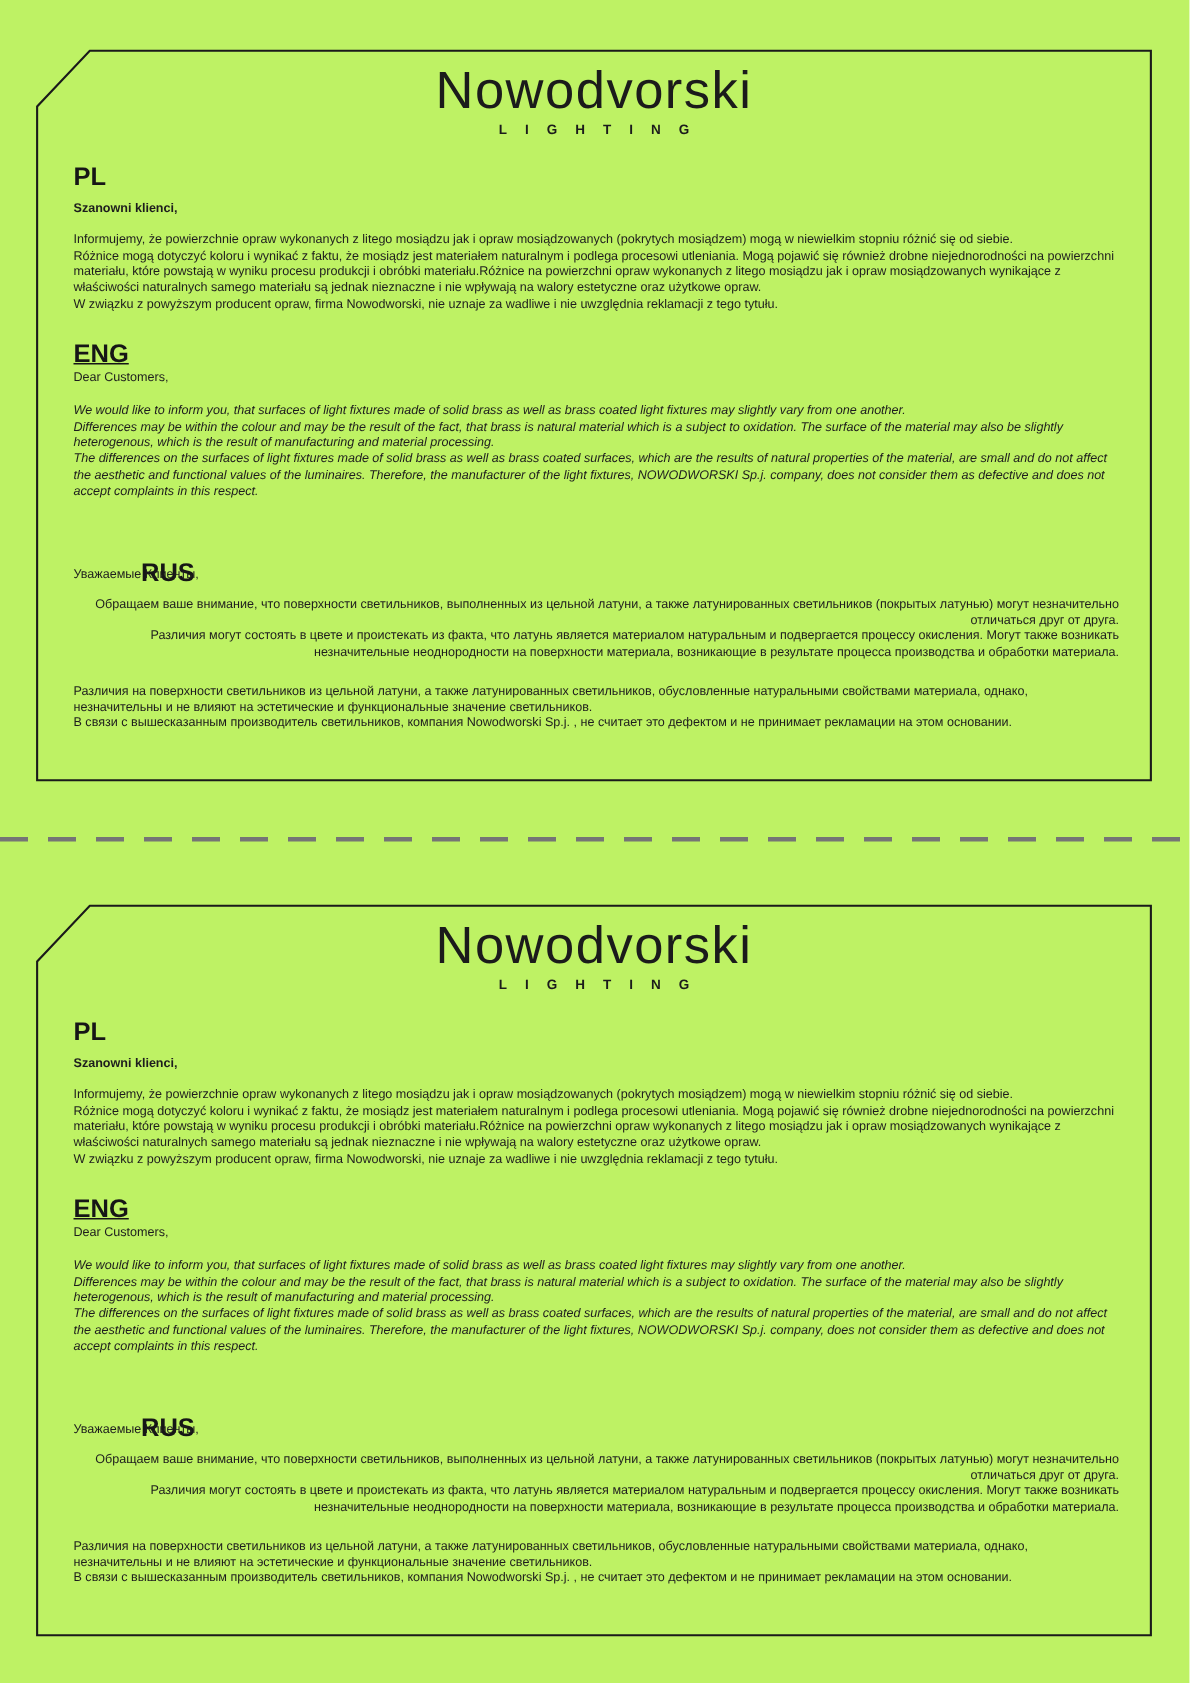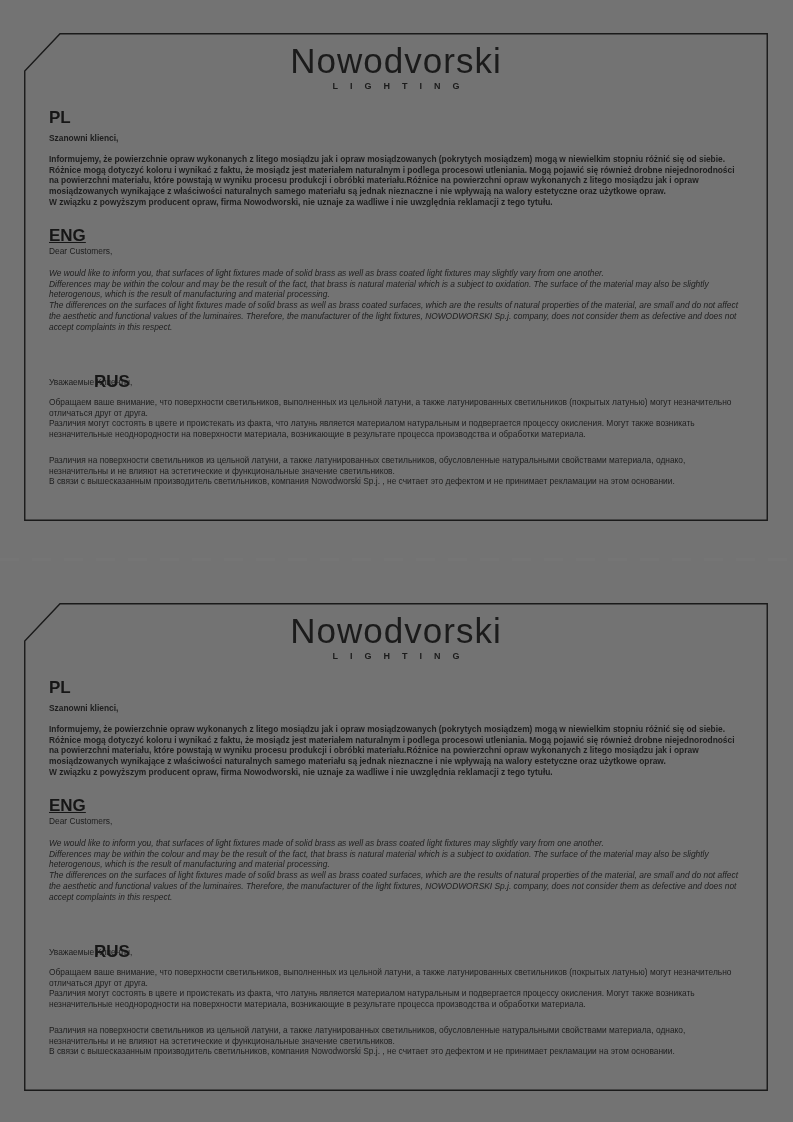--- a/index.html
+++ b/index.html
@@ -4,21 +4,21 @@
 <style>
   html, body {
     margin: 0;
     padding: 0;
     background: #ffffff;
   }
   .page {
     position: relative;
     width: 793px;
     height: 1122px;
-    background: #737373;
+    background: #bef264;
     font-family: "Liberation Sans", sans-serif;
     color: #1d1d1d;
     overflow: hidden;
   }
   .sheet {
     position: absolute;
     left: 24px;
     width: 744px;
     height: 488px;
   }
@@ -72,27 +72,27 @@
     left: 25px;
     width: 697px;
     font-size: 8.4px;
     line-height: 10.7px;
   }
   .seg { display: block; }
 
   
   .h-pl   { top: 76px; }
   .sal-pl { top: 100px; }
-  .b-pl   { top: 121px; font-weight: bold; }
+  .b-pl   { top: 121px; }
   .h-eng  { top: 194px; text-decoration: underline; }
   .sal-eng{ top: 213px; }
   .b-eng  { top: 235px; font-style: italic; }
   .h-rus  { top: 340px; margin-left: 45px; }
   .sal-rus{ top: 344px; }
-  .b-rus1 { top: 364px; }
+  .b-rus1 { top: 364px; text-align: right; }
   .b-rus2 { top: 422px; }
 
   .cut-line {
     position: absolute;
     left: 0;
     top: 558px;
     width: 793px;
     height: 3px;
     background: repeating-linear-gradient(90deg, #757575 0px, #757575 19px, transparent 19px, transparent 32px);
   }

